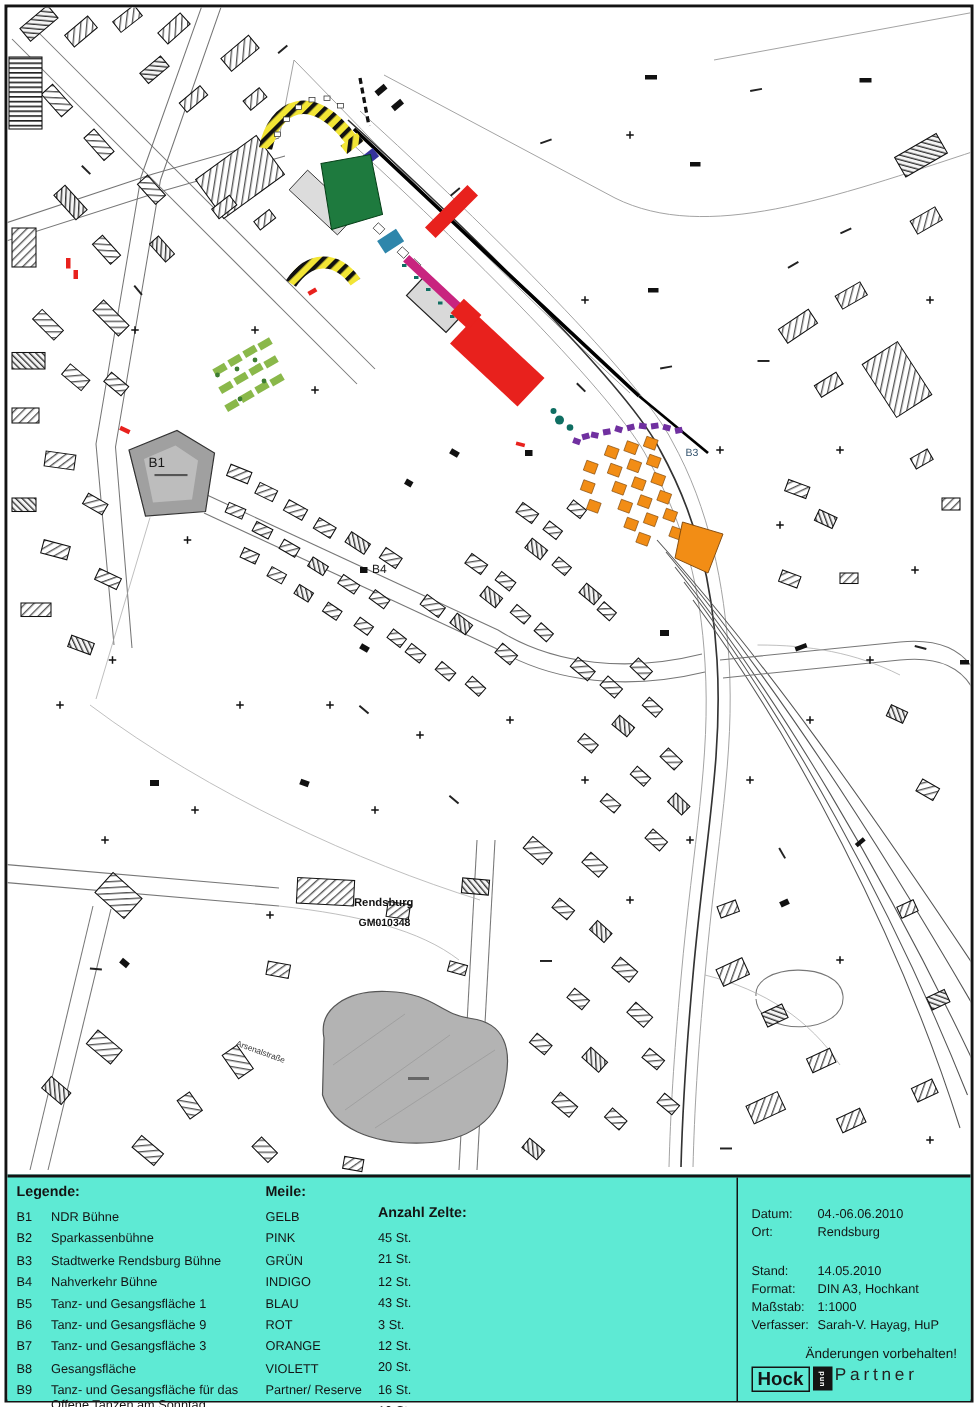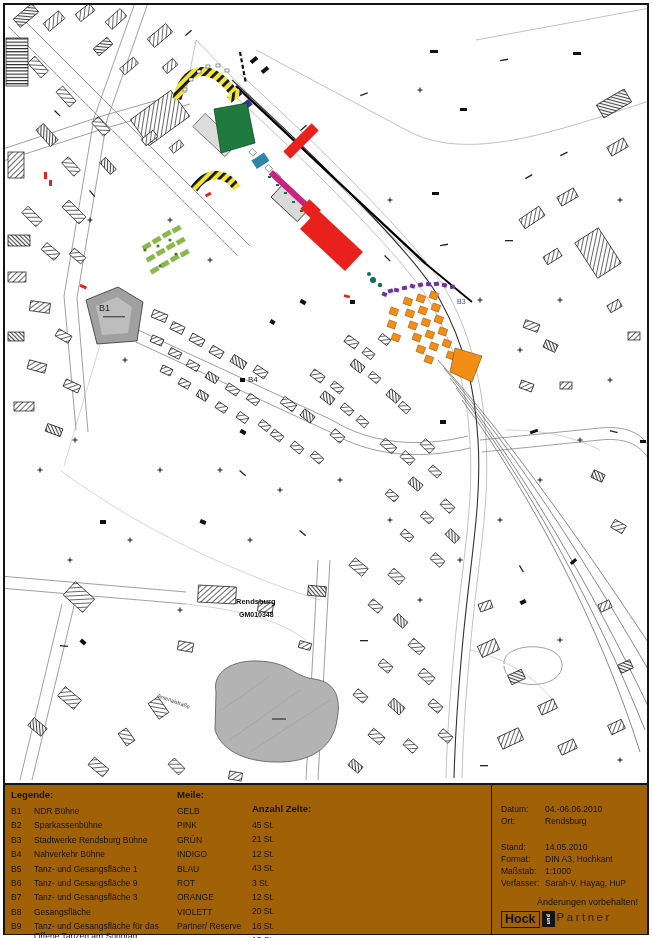--- a/index.html
+++ b/index.html
@@ -2,21 +2,21 @@
 <html><head>
 <meta charset="utf-8">
 <style>
   html,body{margin:0;padding:0;background:#dcdcdc;}
   #page{position:relative;width:652px;height:938px;background:#ffffff;overflow:hidden;
         font-family:"Liberation Sans", sans-serif;color:#141414;}
   #frame{position:absolute;left:3px;top:3px;width:642px;height:928px;border:2px solid #141414;}
   #mapwrap{position:absolute;left:5px;top:5px;width:642px;height:778px;}
   svg{display:block;}
   
-  #legend{position:absolute;left:5px;top:783px;width:642px;height:149px;border-top:2px solid #141414;background:#a16207;}
+  #legend{position:absolute;left:5px;top:783px;width:642px;height:149px;border-top:2px solid #141414;background:#5eead4;}
   #legend-left{position:absolute;left:0;top:0;width:486px;height:149px;border-right:1.5px solid #141414;}
   #legend-right{position:absolute;left:488px;top:0;width:154px;height:149px;}
   .lrow{position:absolute;left:0;width:100%;font-size:8.5px;line-height:10px;}
   .c-code{position:absolute;left:6px;font-weight:bold;}
   .c-code.plain{font-weight:normal;}
   .c-desc{position:absolute;left:29px;width:146px;}
   .c-meile{position:absolute;left:172px;}
   .c-anz{position:absolute;left:247px;margin-top:14px;}
   .hdr{font-weight:bold;font-size:9.5px;}
   .irow{position:absolute;left:8px;font-size:8.5px;line-height:10px;width:146px;}

